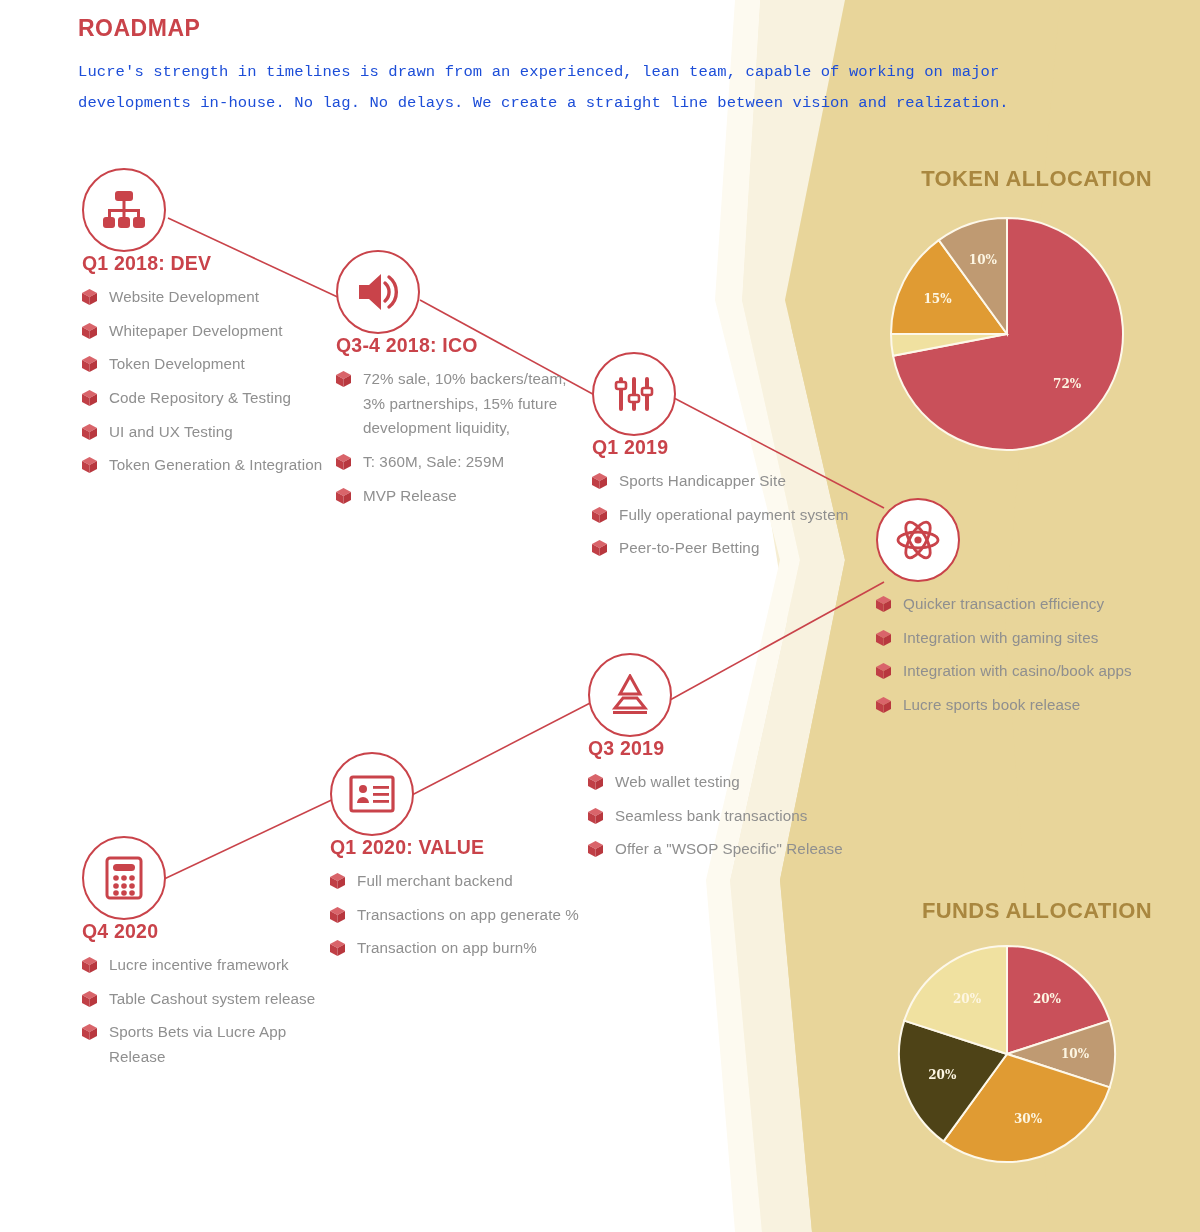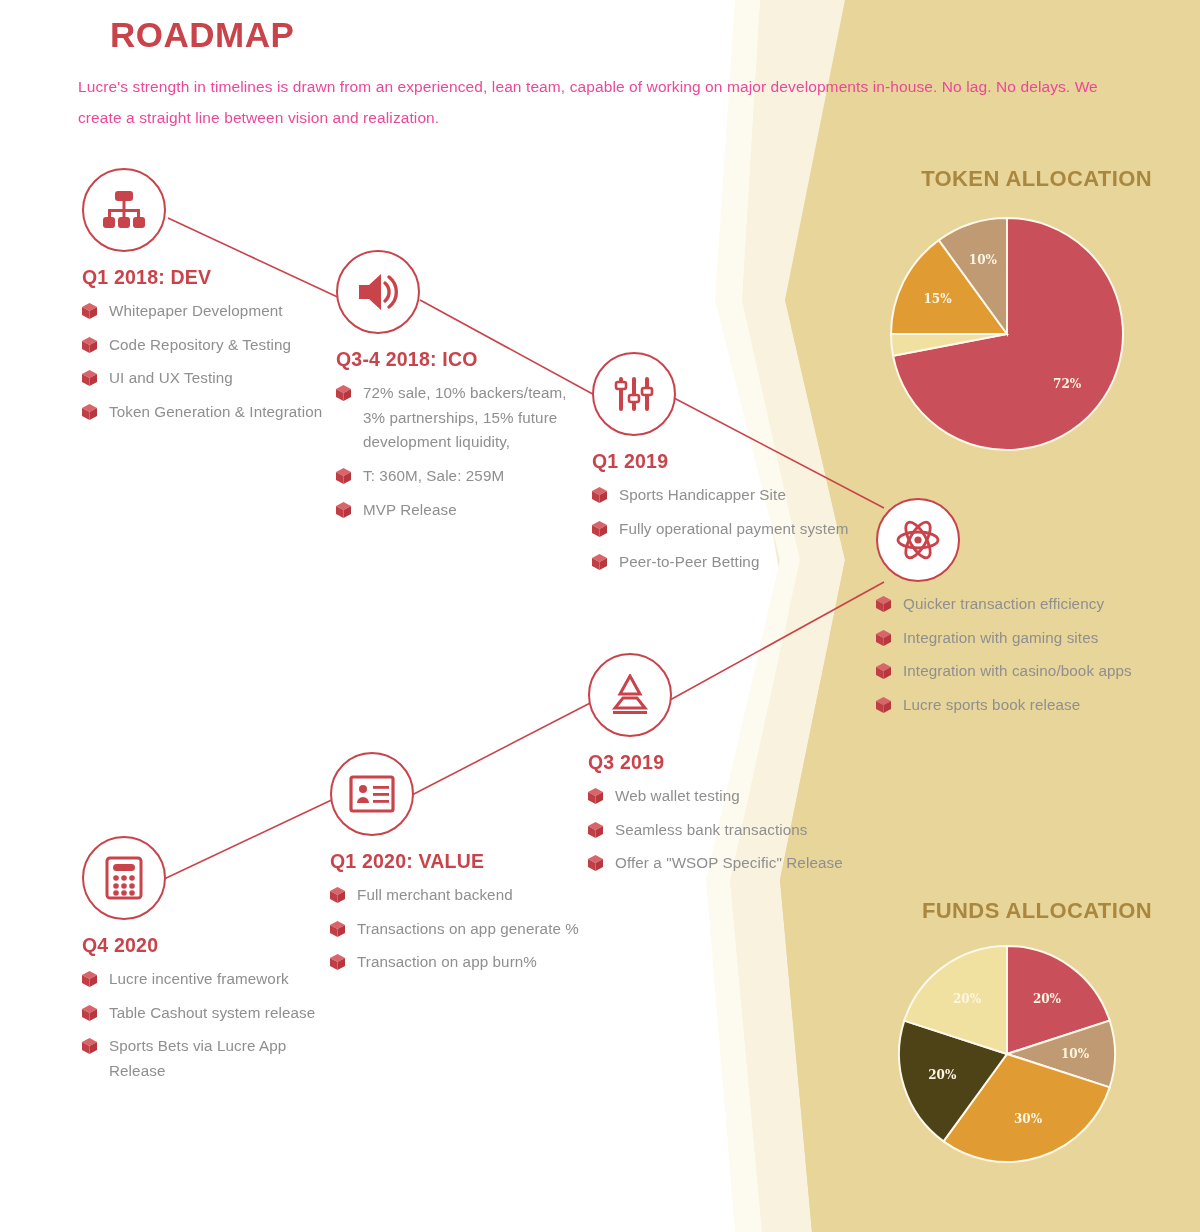--- a/index.html
+++ b/index.html
@@ -10,42 +10,42 @@
     overflow: hidden;
   }
   #root { position: relative; width: 1200px; height: 1232px; background: #fff; }
 
   
   .bg-layer { position: absolute; inset: 0; width: 1200px; height: 1232px; z-index: 0; }
 
   
   .header { position: absolute; left: 78px; top: 16px; width: 1030px; z-index: 5; }
   .title {
-    font-size: 35px; font-weight: bold; color: #c9434a;
-    letter-spacing: 0.5px; line-height: 1.1; margin-left: 32px;
+    font-size: 23px; font-weight: bold; color: #c9434a;
+    letter-spacing: 0.5px; line-height: 1.1;
   }
   .intro {
-    margin-top: 16px; font-size: 15.5px; color: #ec4899;
-    line-height: 2.0; letter-spacing: 0.1px; max-width: 1030px;
+    margin-top: 16px; font-size: 15.5px; color: #1d4ed8;
+    line-height: 2.0; letter-spacing: 0.1px; max-width: 1030px; font-family: Liberation Mono, monospace;
   }
 
   
   .lines { position: absolute; inset: 0; z-index: 3; }
 
   
   .ms { position: absolute; z-index: 6; }
   .ms-icon {
     width: 84px; height: 84px; border-radius: 50%;
     border: 2.4px solid #c9434a; background: #fff;
     display: flex; align-items: center; justify-content: center;
     position: relative; z-index: 7;
   }
   .ms-title {
     font-size: 19.5px; font-weight: bold; color: #c9434a;
-    margin-top: 14px; letter-spacing: 0.2px; white-space: nowrap;
+    letter-spacing: 0.2px; white-space: nowrap;
   }
   .ms-list { margin-top: 10px; list-style: none; }
   .ms-list li {
     position: relative; padding-left: 27px;
     font-size: 15.2px; color: #8f8f8f; line-height: 1.62;
     margin-bottom: 9px; letter-spacing: 0.1px;
   }
   .cube { position: absolute; left: 0; top: 4px; width: 15px; height: 16px; }
 
   
@@ -101,21 +101,31 @@
         <rect x="17" y="28" width="12" height="11" rx="3" fill="#c9434a"></rect>
         <rect x="32" y="28" width="12" height="11" rx="3" fill="#c9434a"></rect>
       </svg>
     </div>
     <div class="ms-title">Q1 2018: DEV</div>
     <ul class="ms-list">
       <li><svg class="cube" viewBox="0 0 15 16">
             <polygon points="7.5,0 15,4 7.5,8 0,4" fill="#d9646a"></polygon>
             <polygon points="0,4 7.5,8 7.5,16 0,12" fill="#c03f46"></polygon>
             <polygon points="15,4 7.5,8 7.5,16 15,12" fill="#b8373e"></polygon>
+          </svg><span>Website Development</span></li>
+      <li><svg class="cube" viewBox="0 0 15 16">
+            <polygon points="7.5,0 15,4 7.5,8 0,4" fill="#d9646a"></polygon>
+            <polygon points="0,4 7.5,8 7.5,16 0,12" fill="#c03f46"></polygon>
+            <polygon points="15,4 7.5,8 7.5,16 15,12" fill="#b8373e"></polygon>
           </svg><span>Whitepaper Development</span></li>
+      <li><svg class="cube" viewBox="0 0 15 16">
+            <polygon points="7.5,0 15,4 7.5,8 0,4" fill="#d9646a"></polygon>
+            <polygon points="0,4 7.5,8 7.5,16 0,12" fill="#c03f46"></polygon>
+            <polygon points="15,4 7.5,8 7.5,16 15,12" fill="#b8373e"></polygon>
+          </svg><span>Token Development</span></li>
       <li><svg class="cube" viewBox="0 0 15 16">
             <polygon points="7.5,0 15,4 7.5,8 0,4" fill="#d9646a"></polygon>
             <polygon points="0,4 7.5,8 7.5,16 0,12" fill="#c03f46"></polygon>
             <polygon points="15,4 7.5,8 7.5,16 15,12" fill="#b8373e"></polygon>
           </svg><span>Code Repository &amp; Testing</span></li>
       <li><svg class="cube" viewBox="0 0 15 16">
             <polygon points="7.5,0 15,4 7.5,8 0,4" fill="#d9646a"></polygon>
             <polygon points="0,4 7.5,8 7.5,16 0,12" fill="#c03f46"></polygon>
             <polygon points="15,4 7.5,8 7.5,16 15,12" fill="#b8373e"></polygon>
           </svg><span>UI and UX Testing</span></li>

